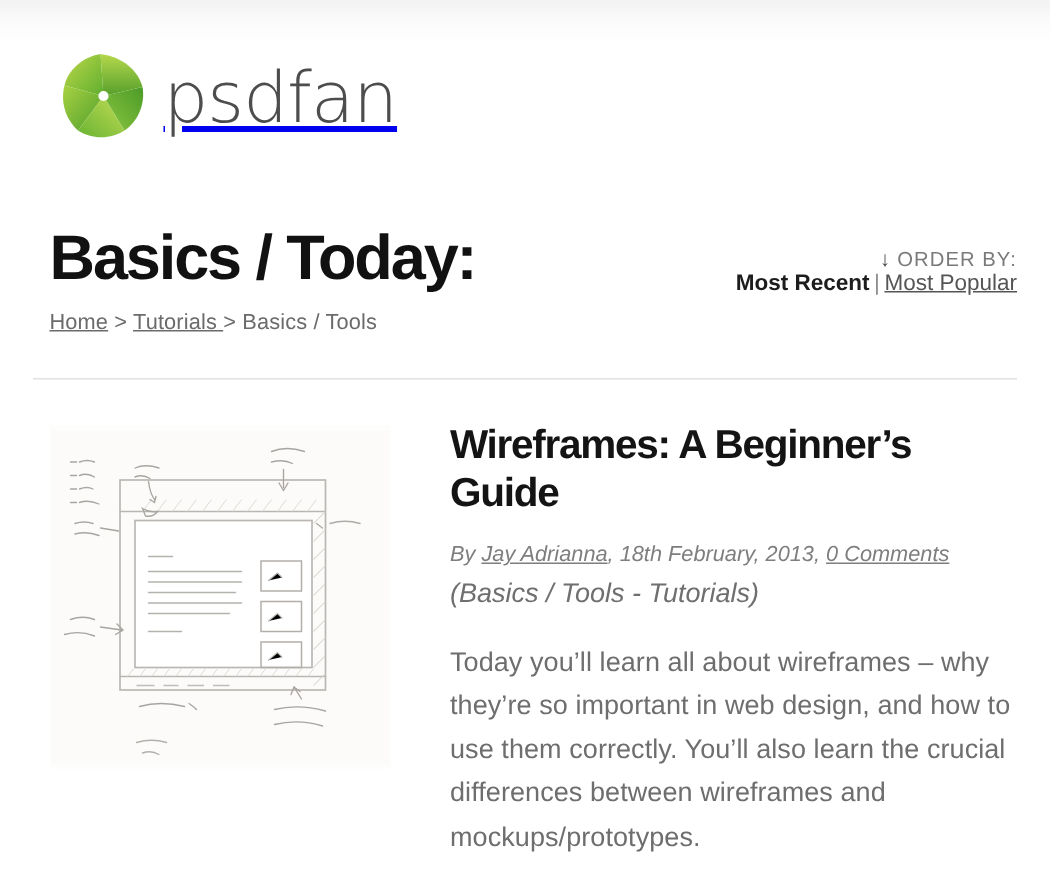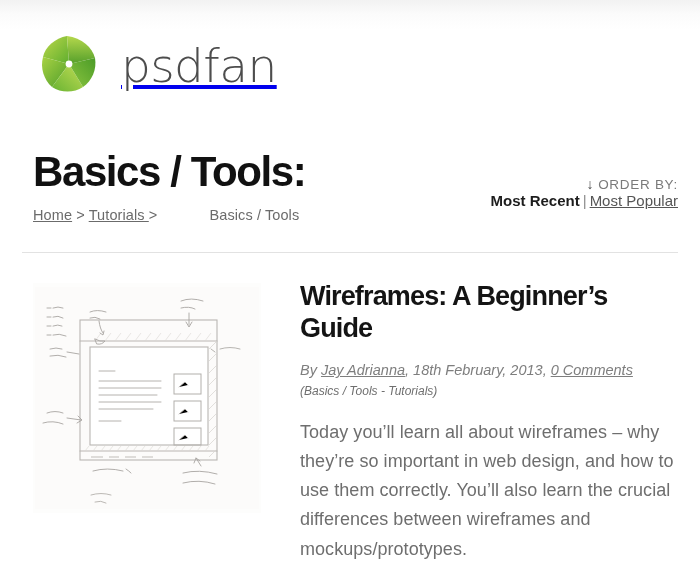--- a/index.html
+++ b/index.html
@@ -34,21 +34,21 @@
   }
   .logo-mark {
     position: relative;
     width: 72px;
     height: 72px;
     flex: 0 0 72px;
   }
   .logo-mark svg { display:block; width:72px; height:72px; }
 
   .logo-word {
-    margin-left: 16px;
+    margin-left: 4px;
     font-family: "DejaVu Sans", sans-serif;
     font-size: 47px;
     font-weight: 300;
     letter-spacing: -0.6px;
     color: #4d4d4d;
     line-height: 1;
     position: relative;
     top: 2px;
   }
 
@@ -74,27 +74,27 @@
     font-size: 14.5px;
     color: #6b6b6b;
     letter-spacing: 0.1px;
     white-space: nowrap;
   }
   .breadcrumb a {
     color: #6b6b6b;
     text-decoration: underline;
   }
   .breadcrumb .sep { color: #6b6b6b; }
-  .breadcrumb .current { color: #6b6b6b; margin-left: 48px; }
+  .breadcrumb .current { color: #6b6b6b; }
 
   
   .orderby {
     position: absolute;
     right: 22px;
-    top: 176px;
+    top: 164px;
     text-align: right;
     width: 320px;
   }
   .orderby-label {
     font-size: 13.5px;
     color: #7a7a7a;
     letter-spacing: 0.7px;
     white-space: nowrap;
   }
   .orderby-label .arrow {
@@ -173,21 +173,21 @@
     font-style: italic;
     color: #7e7e7e;
     line-height: 1.5;
   }
   .post-meta a {
     color: #7e7e7e;
     text-decoration: underline;
     font-style: italic;
   }
   .post-cats {
-    font-size: 12px;
+    font-size: 18px;
     font-style: italic;
     color: #6f6f6f;
   }
   .post-excerpt {
     margin-top: 18px;
     font-size: 18px;
     line-height: 1.62;
     color: #6e6e6e;
     letter-spacing: 0.05px;
   }
@@ -249,21 +249,21 @@
             <path d="M0,0 L26,-6 C23,-17 13,-26 -2,-28 Z" fill="url(#pg5)"></path>
           </g>
           <circle cx="0" cy="0" r="3.4" fill="#ffffff"></circle>
         </g>
       </svg>
     </span>
     <span class="logo-word">psdfan</span>
   </a>
 
   <div class="title-row">
-    <h1 class="page-title">Basics / Tools:</h1>
+    <h1 class="page-title">Basics / Today:</h1>
     <div class="breadcrumb">
       <a href="#">Home</a>
       <span class="sep">&gt;</span>
       <a href="#">Tutorials </a>
       <span class="sep">&gt;</span>
       <span class="current">Basics / Tools</span>
     </div>
   </div>
 
   <div class="orderby">

